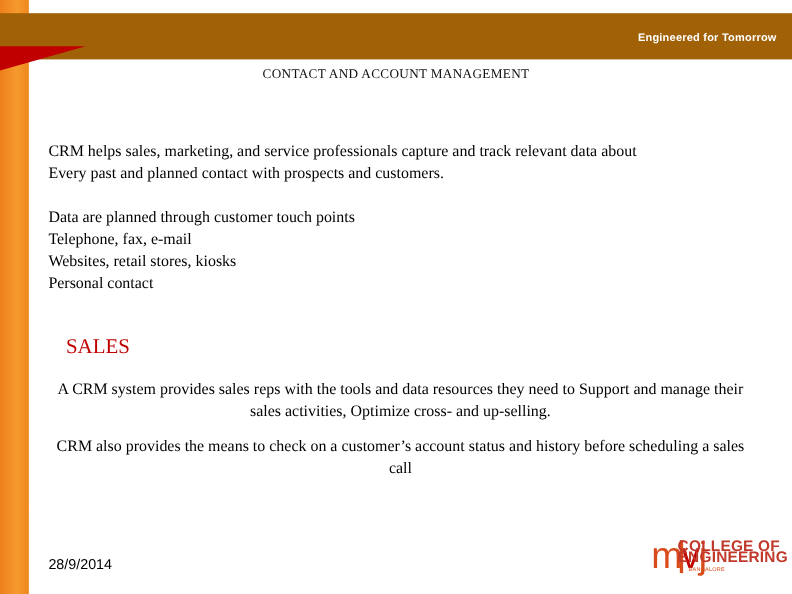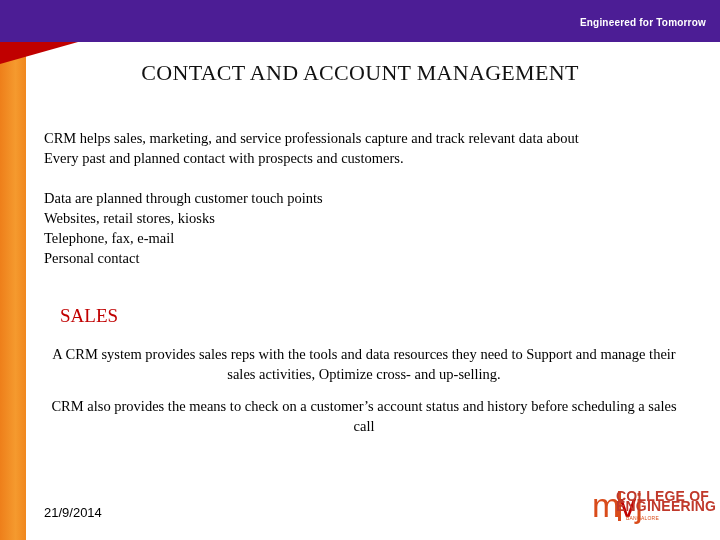--- a/index.html
+++ b/index.html
@@ -12,24 +12,24 @@
     background: #ffffff;
     font-family: "Liberation Serif", serif;
     overflow: hidden;
     position: relative;
   }
 
   
   .top-banner {
     position: absolute;
     left: 0;
-    top: 0;
+    top: 12px;
     width: 720px;
     height: 42px;
-    background: #4c1d95;
+    background: #a16207;
     z-index: 2;
   }
   .banner-tagline {
     position: absolute;
     right: 14px;
     top: 17px;
     color: #ffffff;
     font-family: "Liberation Sans", sans-serif;
     font-size: 10px;
     font-weight: bold;
@@ -68,21 +68,21 @@
   }
 
   
   .slide-title {
     position: absolute;
     left: 0;
     top: 60px;
     width: 720px;
     text-align: center;
     font-family: "Liberation Serif", serif;
-    font-size: 22px;
+    font-size: 12px;
     color: #111111;
     letter-spacing: 0.3px;
   }
 
   .content {
     position: absolute;
     left: 44px;
     top: 128px;
     width: 640px;
     color: #000000;
@@ -190,39 +190,39 @@
 <div class="slide-title">CONTACT AND ACCOUNT MANAGEMENT</div>
 
 <div class="content">
 
   <p class="para">CRM helps sales, marketing, and service professionals capture and track relevant data about</p>
   <div class="sub">Every past and planned contact with prospects and customers.</div>
 
   <div class="gap"></div>
 
   <p class="para">Data are planned through customer touch points</p>
+  <div class="sub">Telephone, fax, e-mail</div>
   <div class="sub">Websites, retail stores, kiosks</div>
-  <div class="sub">Telephone, fax, e-mail</div>
   <div class="sub">Personal contact</div>
 
   <div class="gap"></div>
 
   <p class="section-heading">SALES</p>
 
   <div class="block">
     <p class="para">A CRM system provides sales reps with the tools and data resources they need to Support and manage their sales activities, Optimize cross- and up-selling.</p>
   </div>
 
   <div class="block">
     <p class="para">CRM also provides the means to check on a customer’s account status and history before scheduling a sales call</p>
   </div>
 
 </div>
 
-<div class="footer-date">21/9/2014</div>
+<div class="footer-date">28/9/2014</div>
 
 <div class="logo">
   <div class="logo-mvj"><span>m</span><span class="v-red">v</span><span>j</span></div>
   <div class="logo-bar"></div>
   <div class="logo-text">
     <div>COLLEGE OF</div>
     <div>ENGINEERING</div>
   </div>
   <div class="logo-sub">BANGALORE</div>
 </div>

